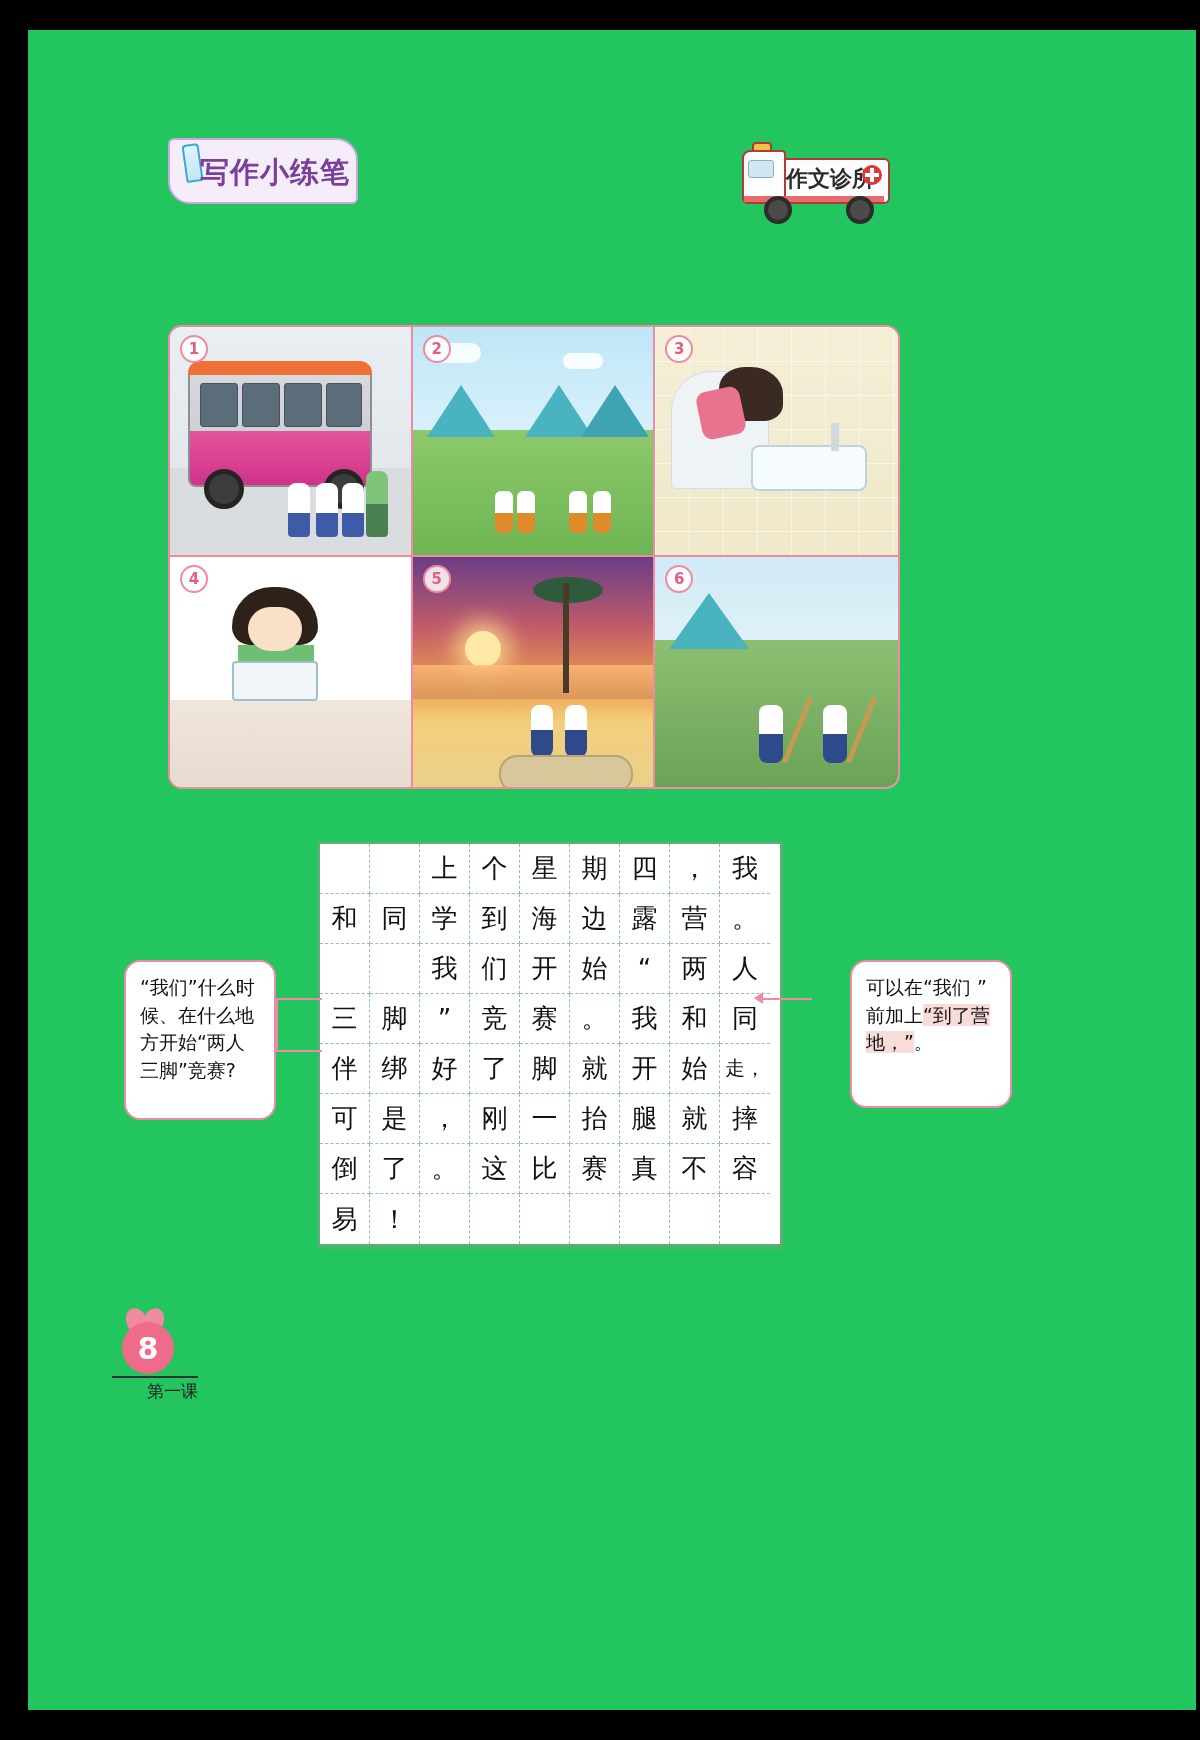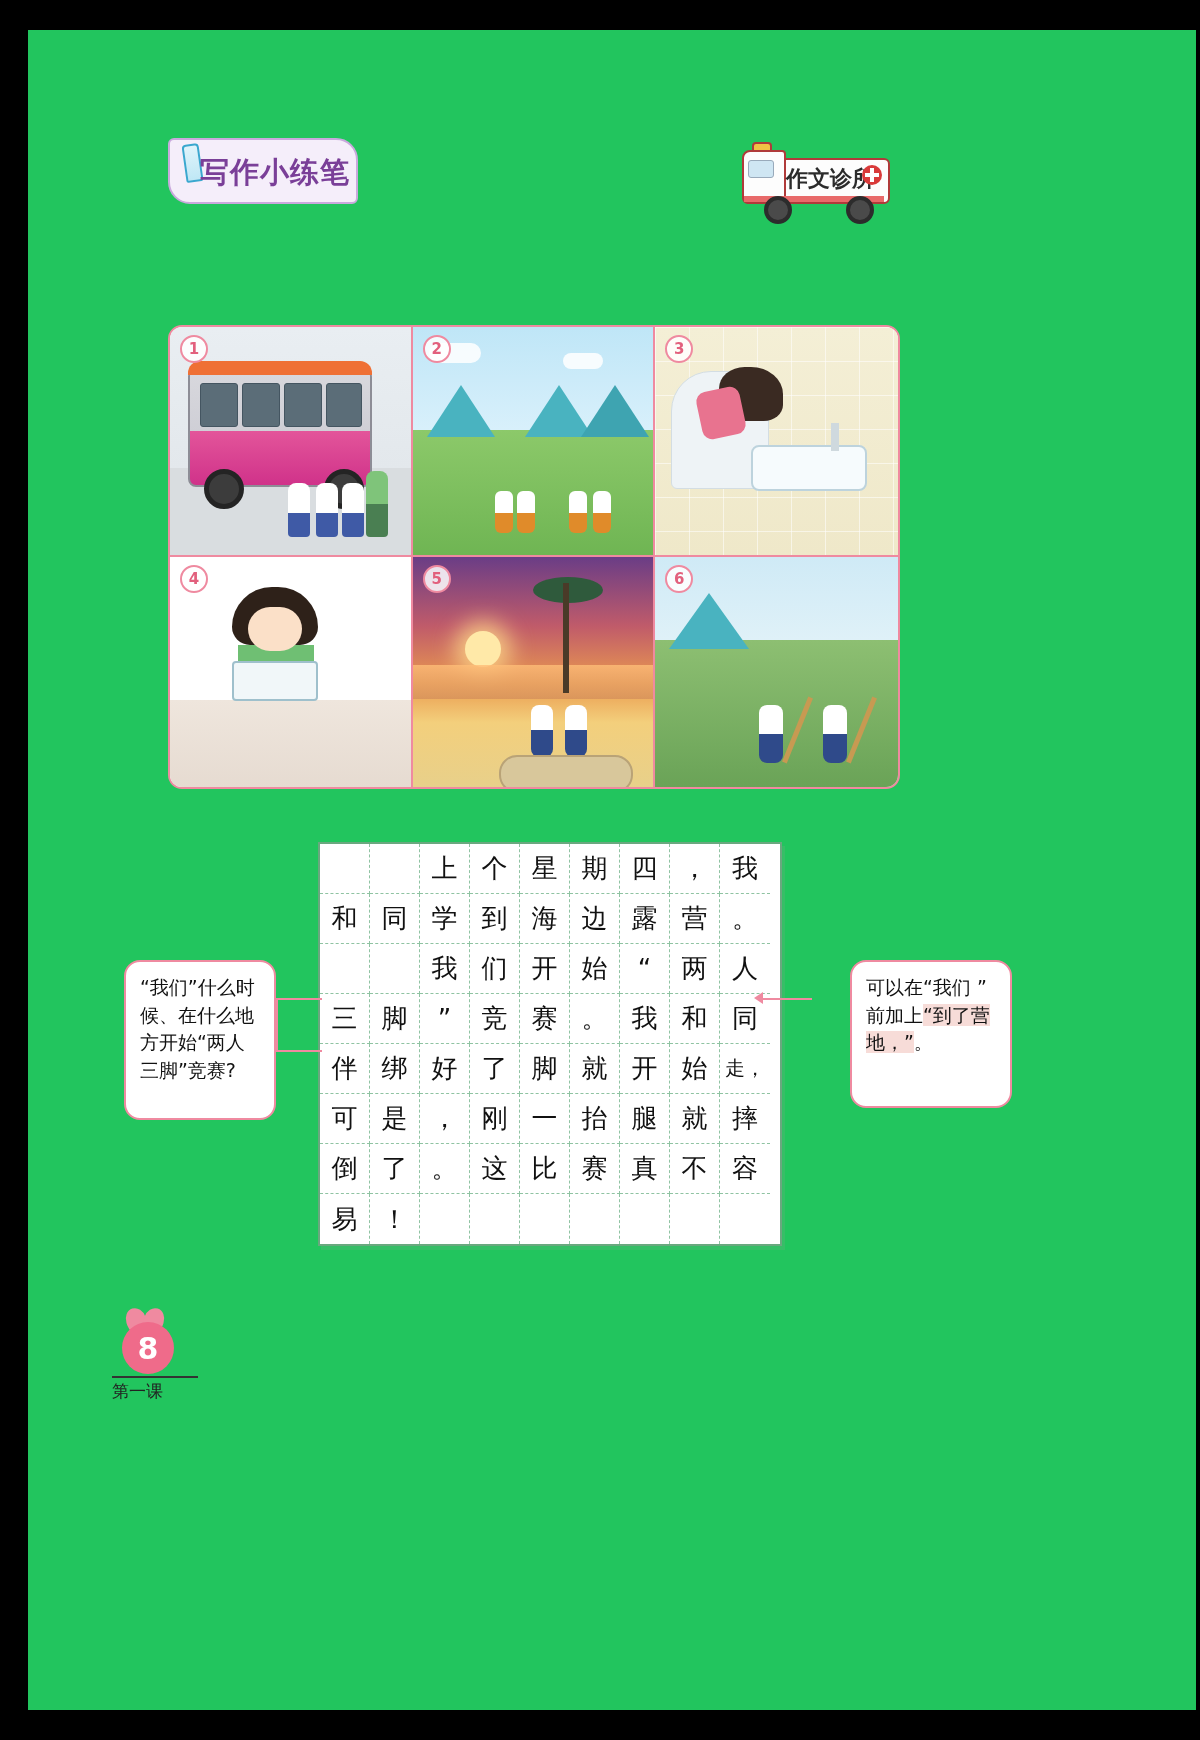--- a/index.html
+++ b/index.html
@@ -357,21 +357,21 @@
   .pagecircle {
     position: absolute; left: 10px; top: 14px;
     width: 52px; height: 52px; border-radius: 50%;
     background: #ef6b8a; color: #fff;
     font-size: 30px; font-weight: bold;
     display: flex; align-items: center; justify-content: center;
     font-family: "DejaVu Sans", sans-serif;
   }
   .lessonlabel {
     position: absolute; left: 0; top: 68px; width: 86px;
-    text-align: left; font-size: 17px; color: #222;
+    text-align: right; font-size: 17px; color: #222;
     border-top: 2px solid #333; padding-top: 2px;
     font-family: Liberation Serif, serif;
   }
 </style>
 </head>
 <body>
 
 <div id="page">
 
   <div class="header-badge">

